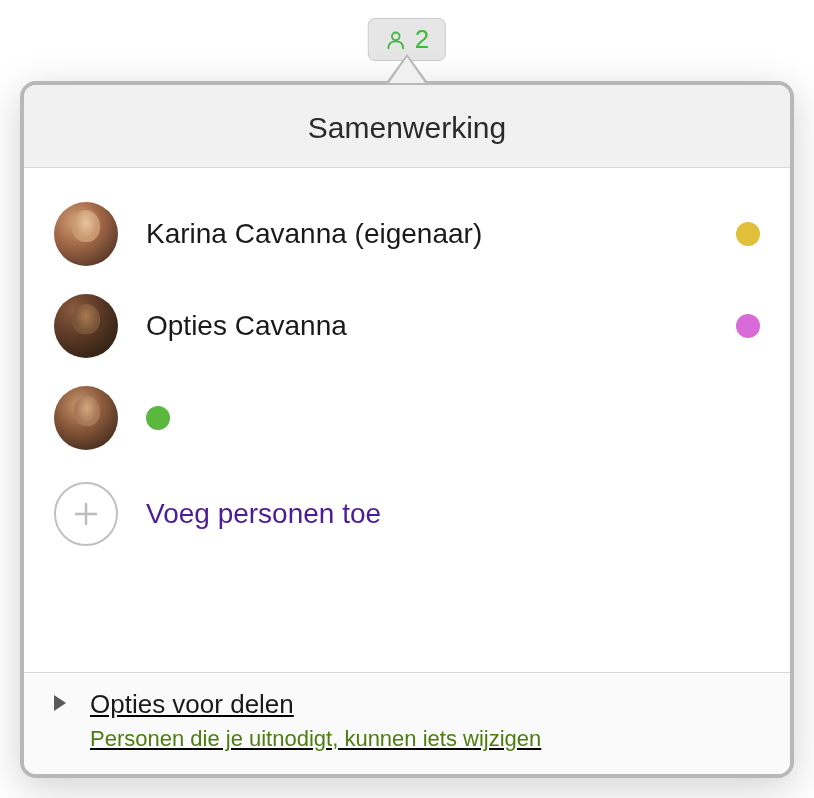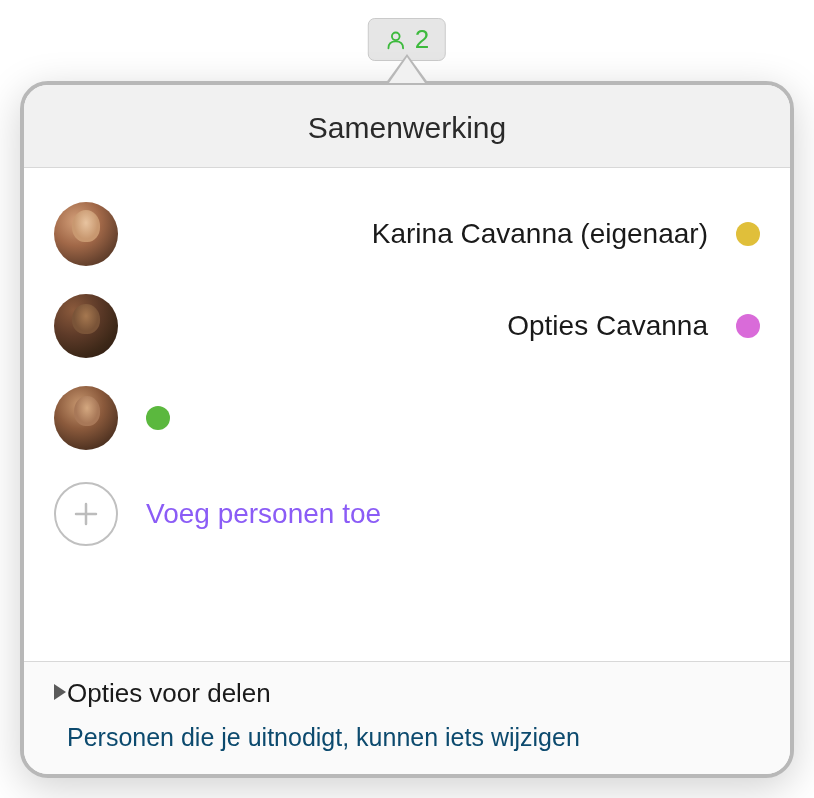--- a/index.html
+++ b/index.html
@@ -62,21 +62,21 @@
       z-index: 1;
     }
     .popover {
       position: absolute;
       top: 81px;
       left: 20px;
       right: 20px;
       bottom: 20px;
       background: #ffffff;
       border: 4px solid #b8b8b8;
-      border-radius: 28px;
+      border-radius: 16px;
       box-shadow: 0 10px 40px rgba(0,0,0,0.18);
       overflow: hidden;
       display: flex;
       flex-direction: column;
     }
     .popover-header {
       background: #f1f1f1;
       padding: 26px 0 22px 0;
       text-align: center;
       border-bottom: 1px solid #d8d8d8;
@@ -136,21 +136,20 @@
       top: 10px; left: 20px;
       width: 26px; height: 30px;
       background: radial-gradient(ellipse at 50% 40%, #d4a880 0%, #a87858 60%);
       border-radius: 50% 50% 45% 45%;
     }
     .participant-name {
       flex: 1;
       font-size: 28px;
       color: #1a1a1a;
       font-weight: 400;
-      text-align: right;
     }
     .status-dot {
       width: 24px;
       height: 24px;
       border-radius: 50%;
       flex-shrink: 0;
     }
     .add-row {
       display: flex;
       align-items: center;
@@ -167,55 +166,56 @@
       align-items: center;
       justify-content: center;
       flex-shrink: 0;
     }
     .add-icon svg {
       width: 30px;
       height: 30px;
     }
     .add-label {
       font-size: 28px;
-      color: #8b5cf6;
+      color: #4c1d95;
       font-weight: 400;
     }
     .footer {
       border-top: 1px solid #d8d8d8;
       padding: 16px 30px 22px 30px;
       background: #fafafa;
     }
     .footer-toggle {
       display: flex;
       align-items: flex-start;
-      gap: 1px;
-      cursor: pointer;
+      gap: 24px;
+      cursor: pointer;
+      text-decoration: underline;
     }
     .disclosure-triangle {
       margin-top: 6px;
       width: 0;
       height: 0;
       border-top: 8px solid transparent;
       border-bottom: 8px solid transparent;
       border-left: 12px solid #5a5a5a;
       flex-shrink: 0;
     }
     .footer-text-wrap {
       display: flex;
       flex-direction: column;
     }
     .footer-title {
       font-size: 26px;
       color: #1a1a1a;
     }
     .footer-subtitle {
-      font-size: 25px;
-      color: #0c4a6e;
-      margin-top: 14px;
+      font-size: 22px;
+      color: #4d7c0f;
+      margin-top: 6px;
     }
   </style>
 </head>
 <body>
 
 <div class="collab-button">
   <span class="person-icon">
     <svg viewBox="0 0 24 24" width="22" height="22">
       <circle cx="12" cy="8" r="4.2" fill="none" stroke="#3dba3d" stroke-width="2"></circle>
       <path d="M4 21 C4 15.5 8 13.5 12 13.5 C16 13.5 20 15.5 20 21" fill="none" stroke="#3dba3d" stroke-width="2" stroke-linecap="round"></path>

